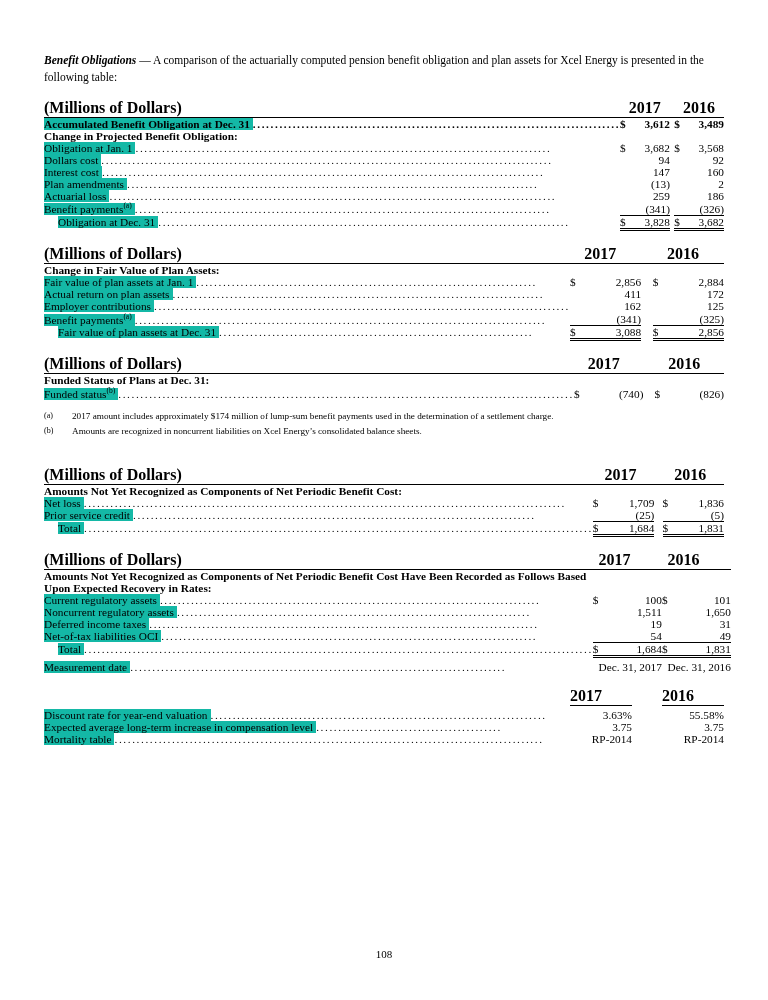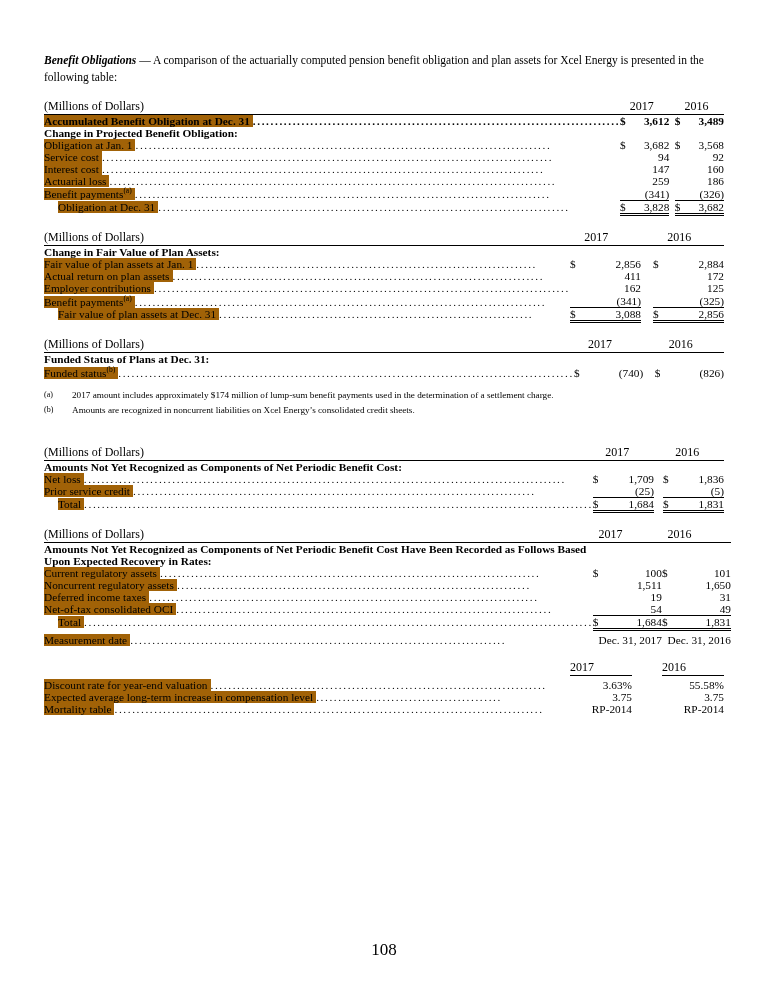--- a/index.html
+++ b/index.html
@@ -43,39 +43,39 @@
   .rowgap td { height: 3px; font-size: 0; line-height: 0; }
 
   
   .c-label { width: auto; }
   .c-cur   { width: 16px; text-align: left; }
   .c-num   { width: 62px; text-align: right; padding-right: 2px;}
   .c-sp    { width: 14px; }
 
   
   .hdr td {
-    font-weight: normal;
-    font-size: 12px;
+    font-weight: bold;
+    font-size: 16px;
     padding-bottom: 2px;
   }
   .hdr .c-num, .hdr .c-cur { text-align: left; }
   .hdr-underline td { border-bottom: 1px solid #000; }
   .yr { text-align: center; font-weight: bold; font-size: 10.5px; }
 
   .boldrow td { font-weight: bold; }
   .indent1 { padding-left: 14px !important; }
 
   .leader {
     position: relative;
     overflow: hidden;
   }
   .leader .txt {
     position: relative;
     z-index: 1;
-    background: #a16207;
+    background: #14b8a6;
     padding-right: 3px;
   }
   .leader .dots {
     position: relative;
     z-index: 0;
     letter-spacing: 1.6px;
     color: #000;
   }
 
   .line-top-num { border-top: 1px solid #000; }
@@ -101,21 +101,21 @@
   }
   .block-gap { height: 26px; }
   .block-gap-sm { height: 14px; }
 
   .pagenum {
     position: absolute;
     bottom: 40px;
     left: 0;
     width: 768px;
     text-align: center;
-    font-size: 17px;
+    font-size: 11px;
   }
   .two-line { white-space: normal !important; }
 </style>
 </head>
 <body>
 
 <div class="page">
 
   <p class="intro">
     <span class="lead">Benefit Obligations</span><span> — A comparison of the actuarially computed pension benefit obligation and plan assets for Xcel Energy is presented in the following table:</span>
@@ -153,37 +153,45 @@
     <tr>
       <td class="c-label leader"><span class="txt">Obligation at Jan. 1</span><span class="dots">..............................................................................................</span></td>
       <td class="c-cur">$</td>
       <td class="c-num">3,682</td>
       <td class="c-sp"></td>
       <td class="c-cur">$</td>
       <td class="c-num">3,568</td>
     </tr>
 
     <tr>
-      <td class="c-label leader"><span class="txt">Service cost</span><span class="dots">......................................................................................................</span></td>
+      <td class="c-label leader"><span class="txt">Dollars cost</span><span class="dots">......................................................................................................</span></td>
       <td class="c-cur"></td>
       <td class="c-num">94</td>
       <td class="c-sp"></td>
       <td class="c-cur"></td>
       <td class="c-num">92</td>
     </tr>
 
     <tr>
       <td class="c-label leader"><span class="txt">Interest cost</span><span class="dots">....................................................................................................</span></td>
       <td class="c-cur"></td>
       <td class="c-num">147</td>
       <td class="c-sp"></td>
       <td class="c-cur"></td>
       <td class="c-num">160</td>
     </tr>
 
+    <tr>
+      <td class="c-label leader"><span class="txt">Plan amendments</span><span class="dots">.............................................................................................</span></td>
+      <td class="c-cur"></td>
+      <td class="c-num">(13)</td>
+      <td class="c-sp"></td>
+      <td class="c-cur"></td>
+      <td class="c-num">2</td>
+    </tr>
 
     <tr>
       <td class="c-label leader"><span class="txt">Actuarial loss</span><span class="dots">.....................................................................................................</span></td>
       <td class="c-cur"></td>
       <td class="c-num">259</td>
       <td class="c-sp"></td>
       <td class="c-cur"></td>
       <td class="c-num">186</td>
     </tr>
 
@@ -323,21 +331,21 @@
   </tbody>
     </table>
 
   <div class="footnotes">
     <div class="fn">
       <span class="mk">(a)</span>
       <span>2017 amount includes approximately $174 million of lump-sum benefit payments used in the determination of a settlement charge.</span>
     </div>
     <div class="fn">
       <span class="mk">(b)</span>
-      <span>Amounts are recognized in noncurrent liabilities on Xcel Energy’s consolidated credit sheets.</span>
+      <span>Amounts are recognized in noncurrent liabilities on Xcel Energy’s consolidated balance sheets.</span>
     </div>
   </div>
 
   <div class="block-gap"></div>
 
   <table class="t">
     <tbody>
         <tr class="hdr hdr-underline">
       <td class="c-label">(Millions of Dollars)</td>
       <td class="c-cur"></td>
@@ -427,21 +435,21 @@
     </tr>
     <tr>
       <td class="c-label leader"><span class="txt">Deferred income taxes</span><span class="dots">........................................................................................</span></td>
       <td class="c-cur"></td>
       <td class="c-num">19</td>
       <td class="c-sp"></td>
       <td class="c-cur"></td>
       <td class="c-num">31</td>
     </tr>
     <tr>
-      <td class="c-label leader"><span class="txt">Net-of-tax consolidated OCI</span><span class="dots">.....................................................................................</span></td>
+      <td class="c-label leader"><span class="txt">Net-of-tax liabilities OCI</span><span class="dots">.....................................................................................</span></td>
       <td class="c-cur"></td>
       <td class="c-num">54</td>
       <td class="c-sp"></td>
       <td class="c-cur"></td>
       <td class="c-num">49</td>
     </tr>
     <tr>
       <td class="c-label leader indent1"><span class="txt">Total</span><span class="dots">...................................................................................................................</span></td>
       <td class="c-cur line-top-num">$</td>
       <td class="c-num line-top-num">1,684</td>

